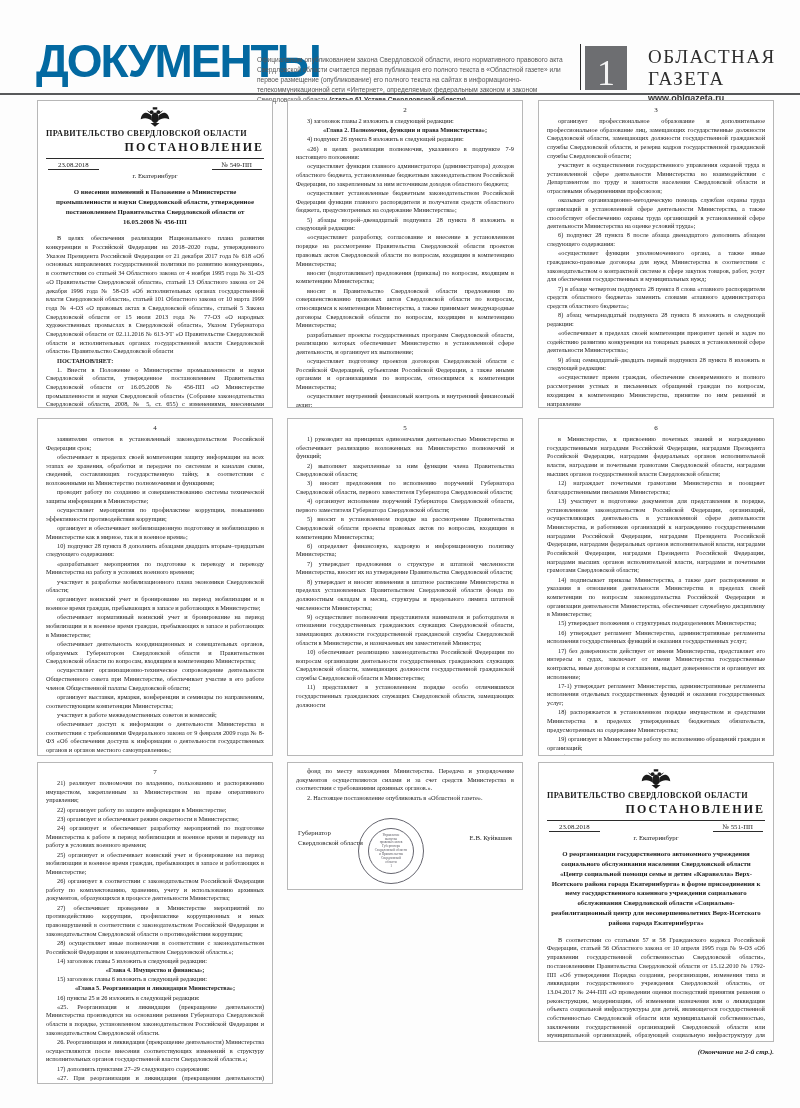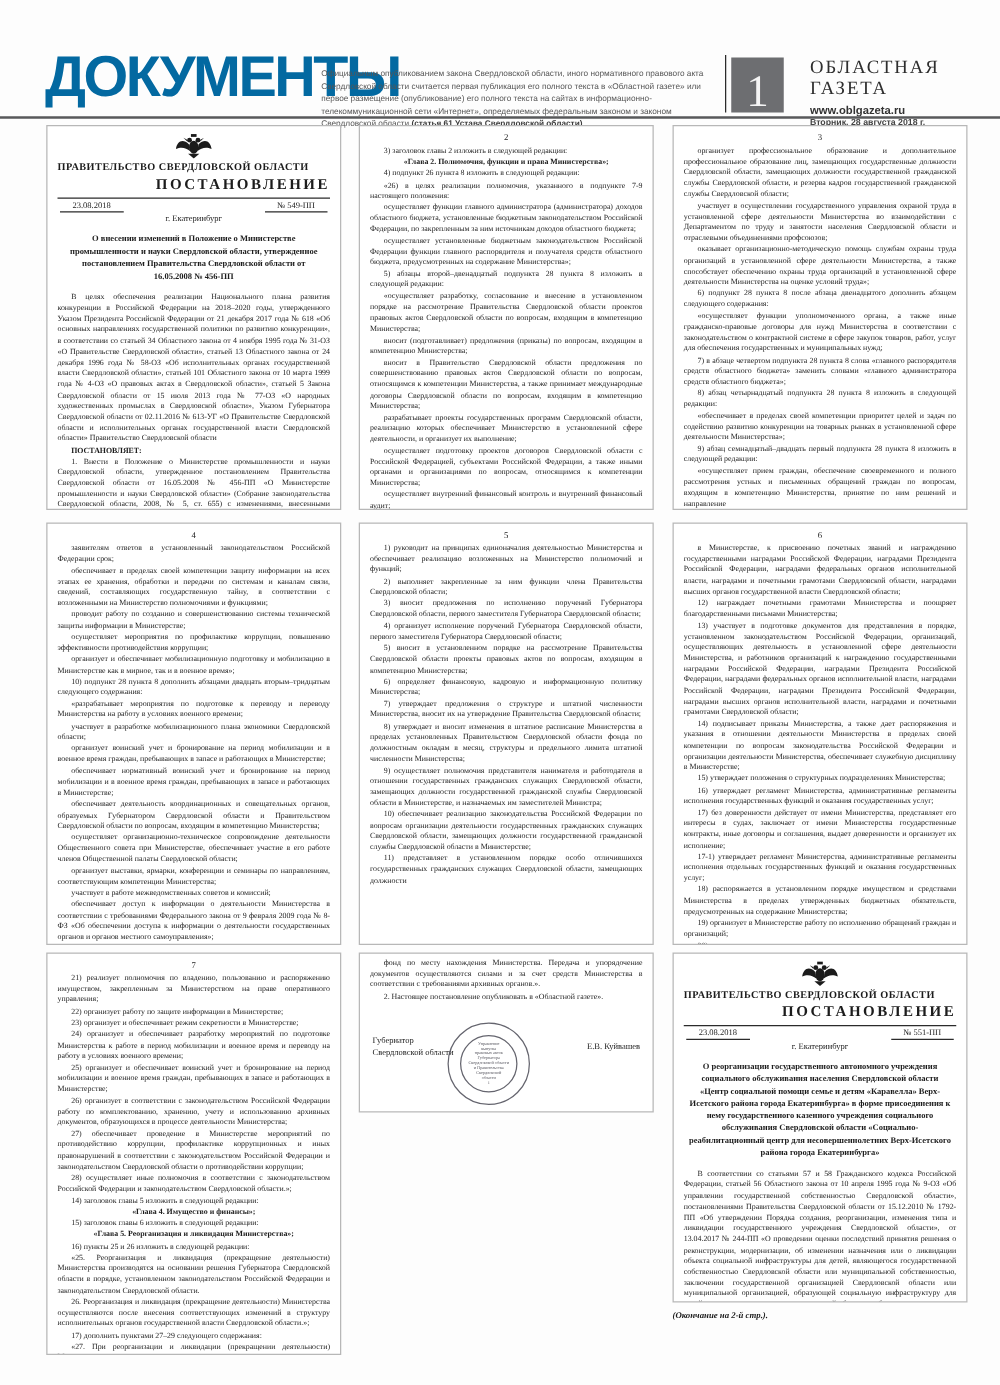--- a/index.html
+++ b/index.html
@@ -10,21 +10,21 @@
   .mh-title{position:absolute;left:36px;top:38px;font-family:"Liberation Sans",sans-serif;
             font-weight:bold;font-size:46px;letter-spacing:-2px;color:#0369a1;line-height:1;}
   .mh-note{position:absolute;left:257px;top:48px;width:320px;font-family:"Liberation Sans",sans-serif;
            font-size:6.6px;line-height:1.55;color:#555;}
   .mh-note b{color:#3c3c3c;}
   .mh-vrule{position:absolute;left:580px;top:44px;width:1px;height:46px;background:#2b2b2b;}
   .mh-pagebox{position:absolute;left:585px;top:46px;width:42px;height:44px;background:#6d6e71;
               color:#f4f4f4;font-family:"Liberation Serif",serif;font-size:36px;
               display:flex;align-items:flex-end;justify-content:center;line-height:0.95;}
   .mh-right{position:absolute;left:648px;top:46px;width:140px;}
-  .mh-gazette{font-family:"Liberation Serif",serif;font-size:15px;letter-spacing:1.5px;color:#2e2e2e;}
+  .mh-gazette{font-family:"Liberation Serif",serif;font-size:19px;letter-spacing:1.5px;color:#2e2e2e;}
   .mh-url{font-family:"Liberation Sans",sans-serif;font-weight:bold;font-size:9px;color:#333;margin-top:3px;}
   .mh-date{font-family:"Liberation Sans",sans-serif;font-weight:bold;font-size:7px;color:#444;margin-top:2px;}
   .mh-rule{position:absolute;left:0;top:93px;width:800px;height:2px;background:#58595b;}
   
   .block{position:absolute;background:#fff;border:1px solid #b7b7b7;
          box-sizing:border-box;padding:4px 8px;overflow:hidden;}
   .pageno{text-align:center;font-size:7px;margin:1px 0 3px 0;color:#222;}
   .doc-body p{margin:0 0 0.5px 0;font-size:6.3px;line-height:1.38;text-align:justify;text-indent:11px;}
   .doc-body p.bc{text-align:center;font-weight:bold;text-indent:0;}
   .doc-body p.b{font-weight:bold;}
@@ -39,21 +39,21 @@
   .lh-title{text-align:center;font-weight:bold;font-size:6.8px;line-height:1.45;margin:0 4px 8px 4px;}
   
   .sig{position:relative;margin-top:14px;height:70px;font-size:6.8px;}
   .sig-left{position:absolute;left:2px;top:12px;line-height:1.5;}
   .sig-right{position:absolute;right:2px;top:18px;}
   .stamp{position:absolute;left:62px;top:2px;width:64px;height:64px;border:1.6px solid #4a4a55;
          border-radius:50%;display:flex;align-items:center;justify-content:center;opacity:0.85;}
   .stamp-inner{width:44px;height:44px;border:1px solid #4a4a55;border-radius:50%;
                display:flex;flex-direction:column;align-items:center;justify-content:center;overflow:hidden;}
   .stamp-inner p{margin:0;font-size:3.4px;line-height:1.15;text-align:center;color:#3c3c46;text-indent:0;}
-  .continuation{position:absolute;text-align:left;font-size:7px;font-weight:bold;font-style:italic;}
+  .continuation{position:absolute;text-align:right;font-size:7px;font-weight:bold;font-style:italic;}
   
   #b1{left:37px;top:100px;width:236px;height:308px;}
   #b2{left:287px;top:100px;width:236px;height:308px;}
   #b3{left:538px;top:100px;width:236px;height:308px;}
   #b4{left:37px;top:418px;width:236px;height:338px;}
   #b5{left:287px;top:418px;width:236px;height:338px;}
   #b6{left:538px;top:418px;width:236px;height:338px;}
   #b7{left:37px;top:762px;width:236px;height:322px;}
   #b8{left:287px;top:762px;width:236px;height:128px;}
   #b9{left:538px;top:762px;width:236px;height:280px;}

